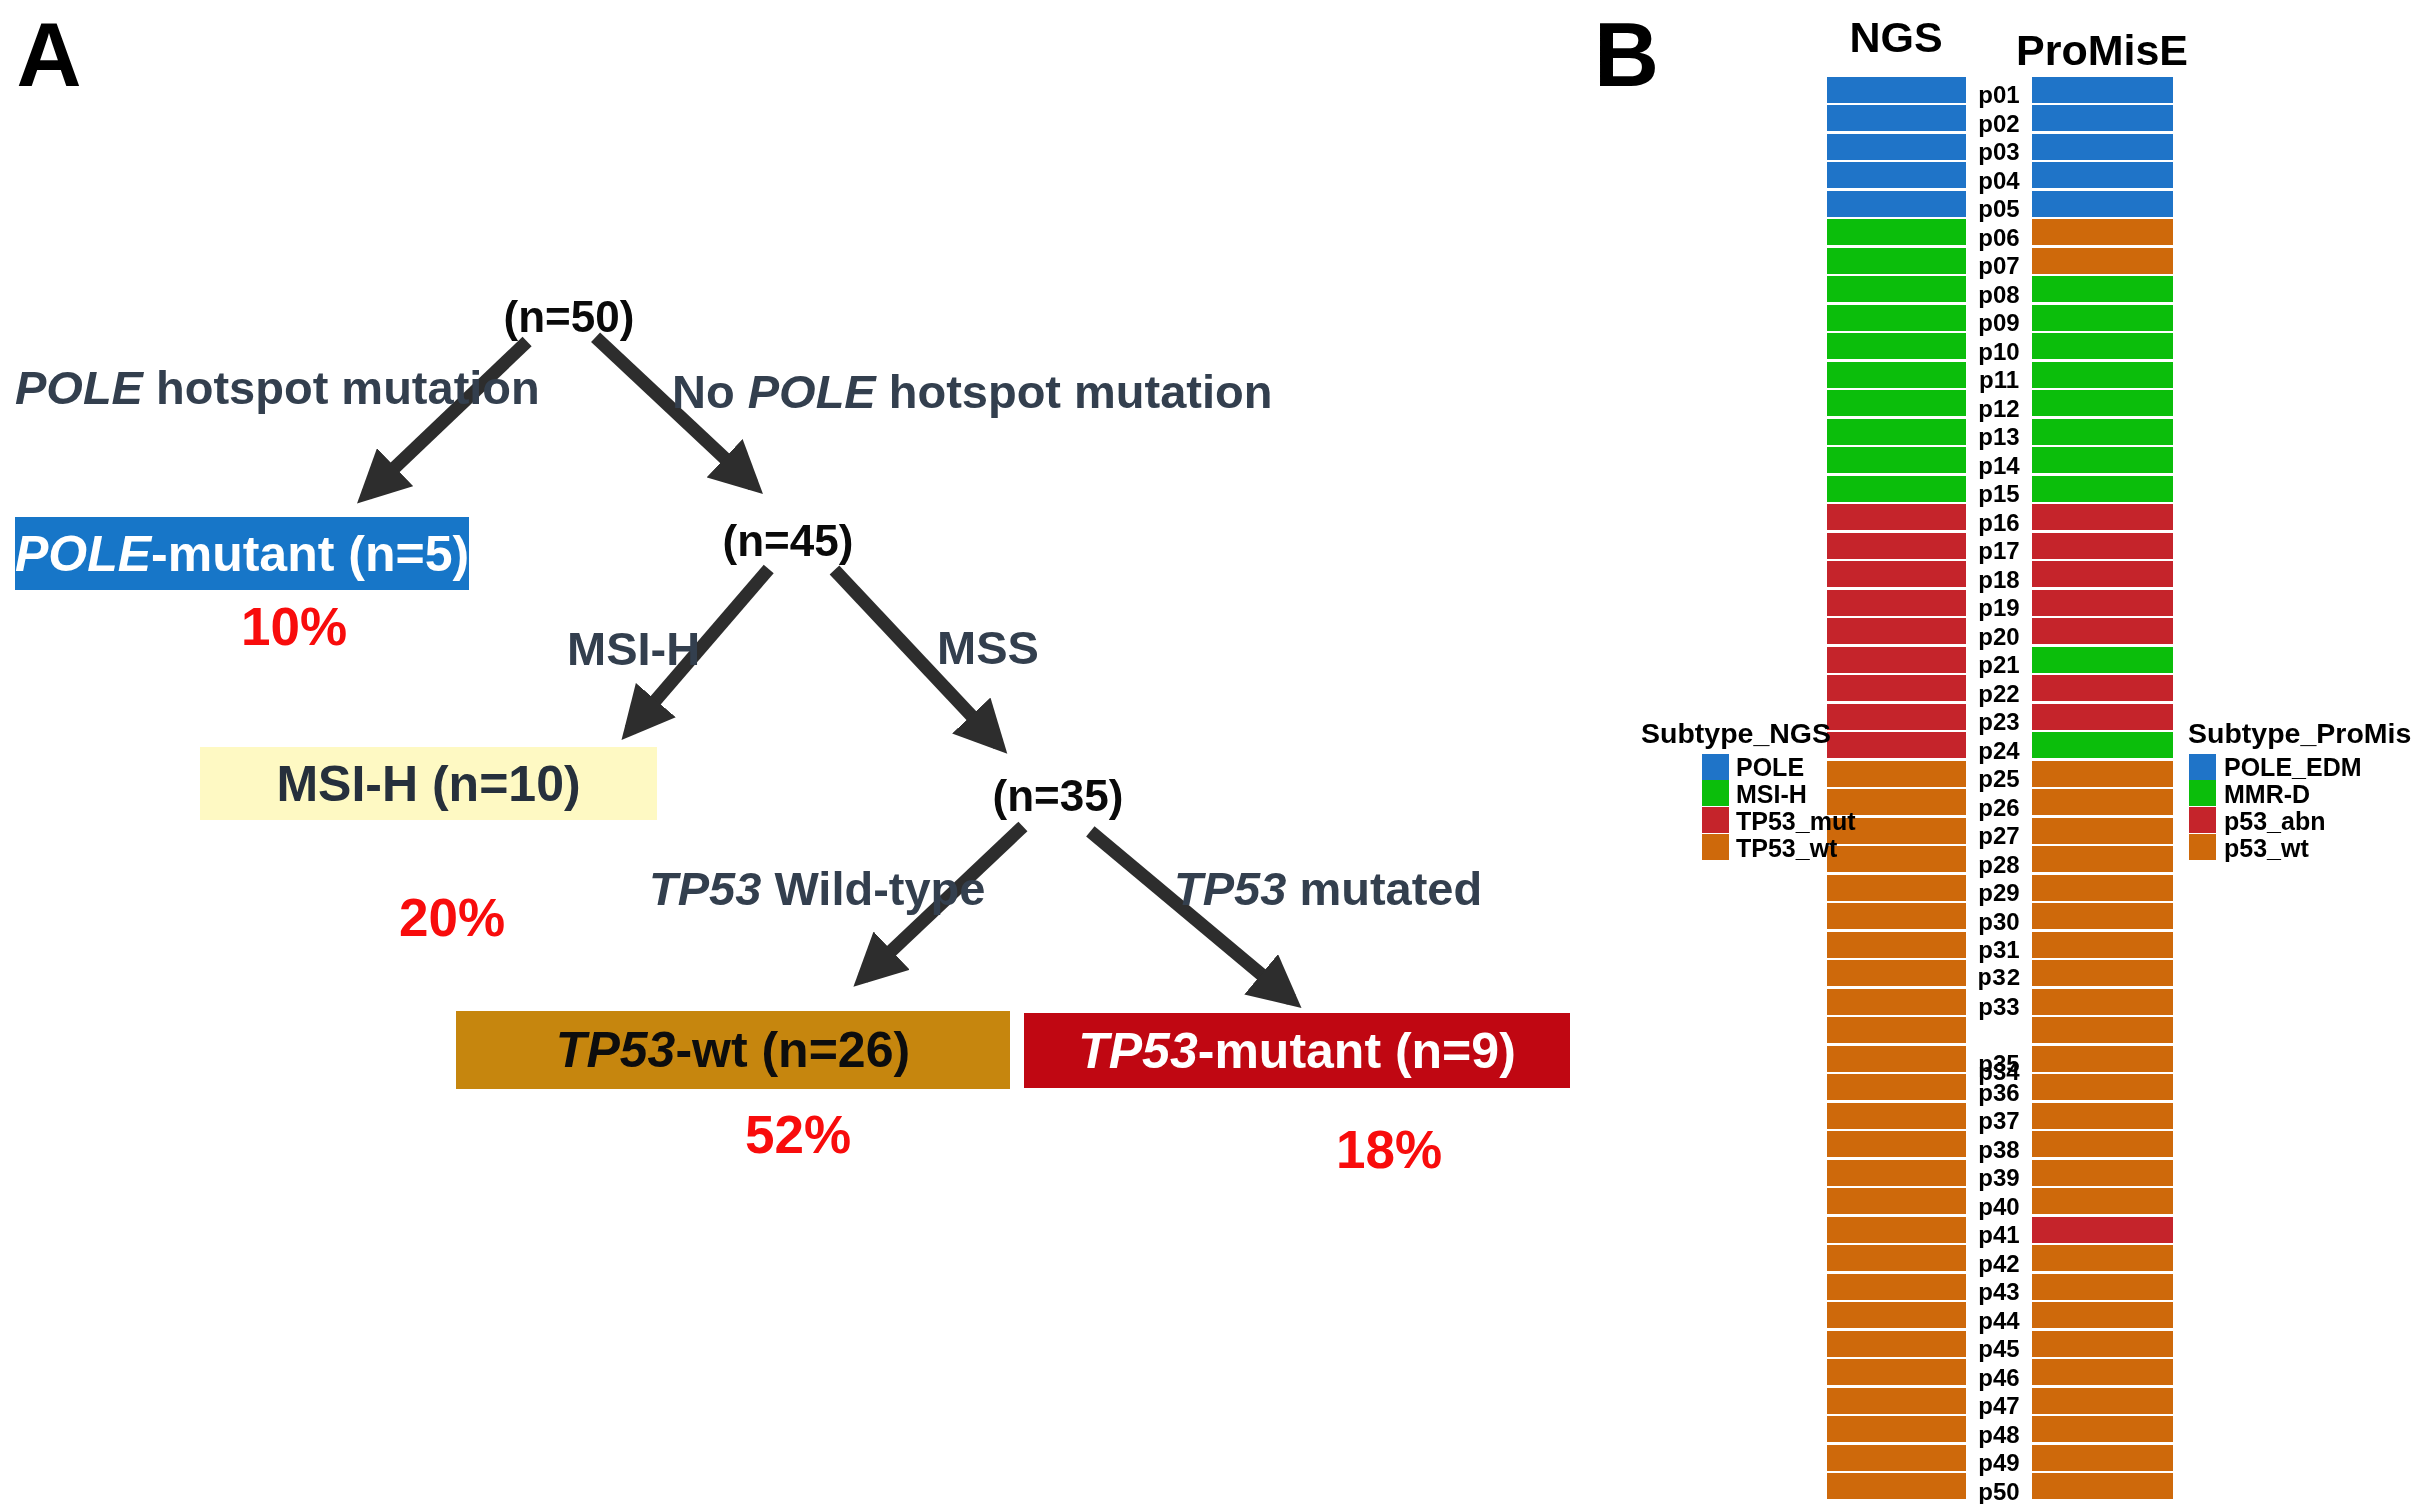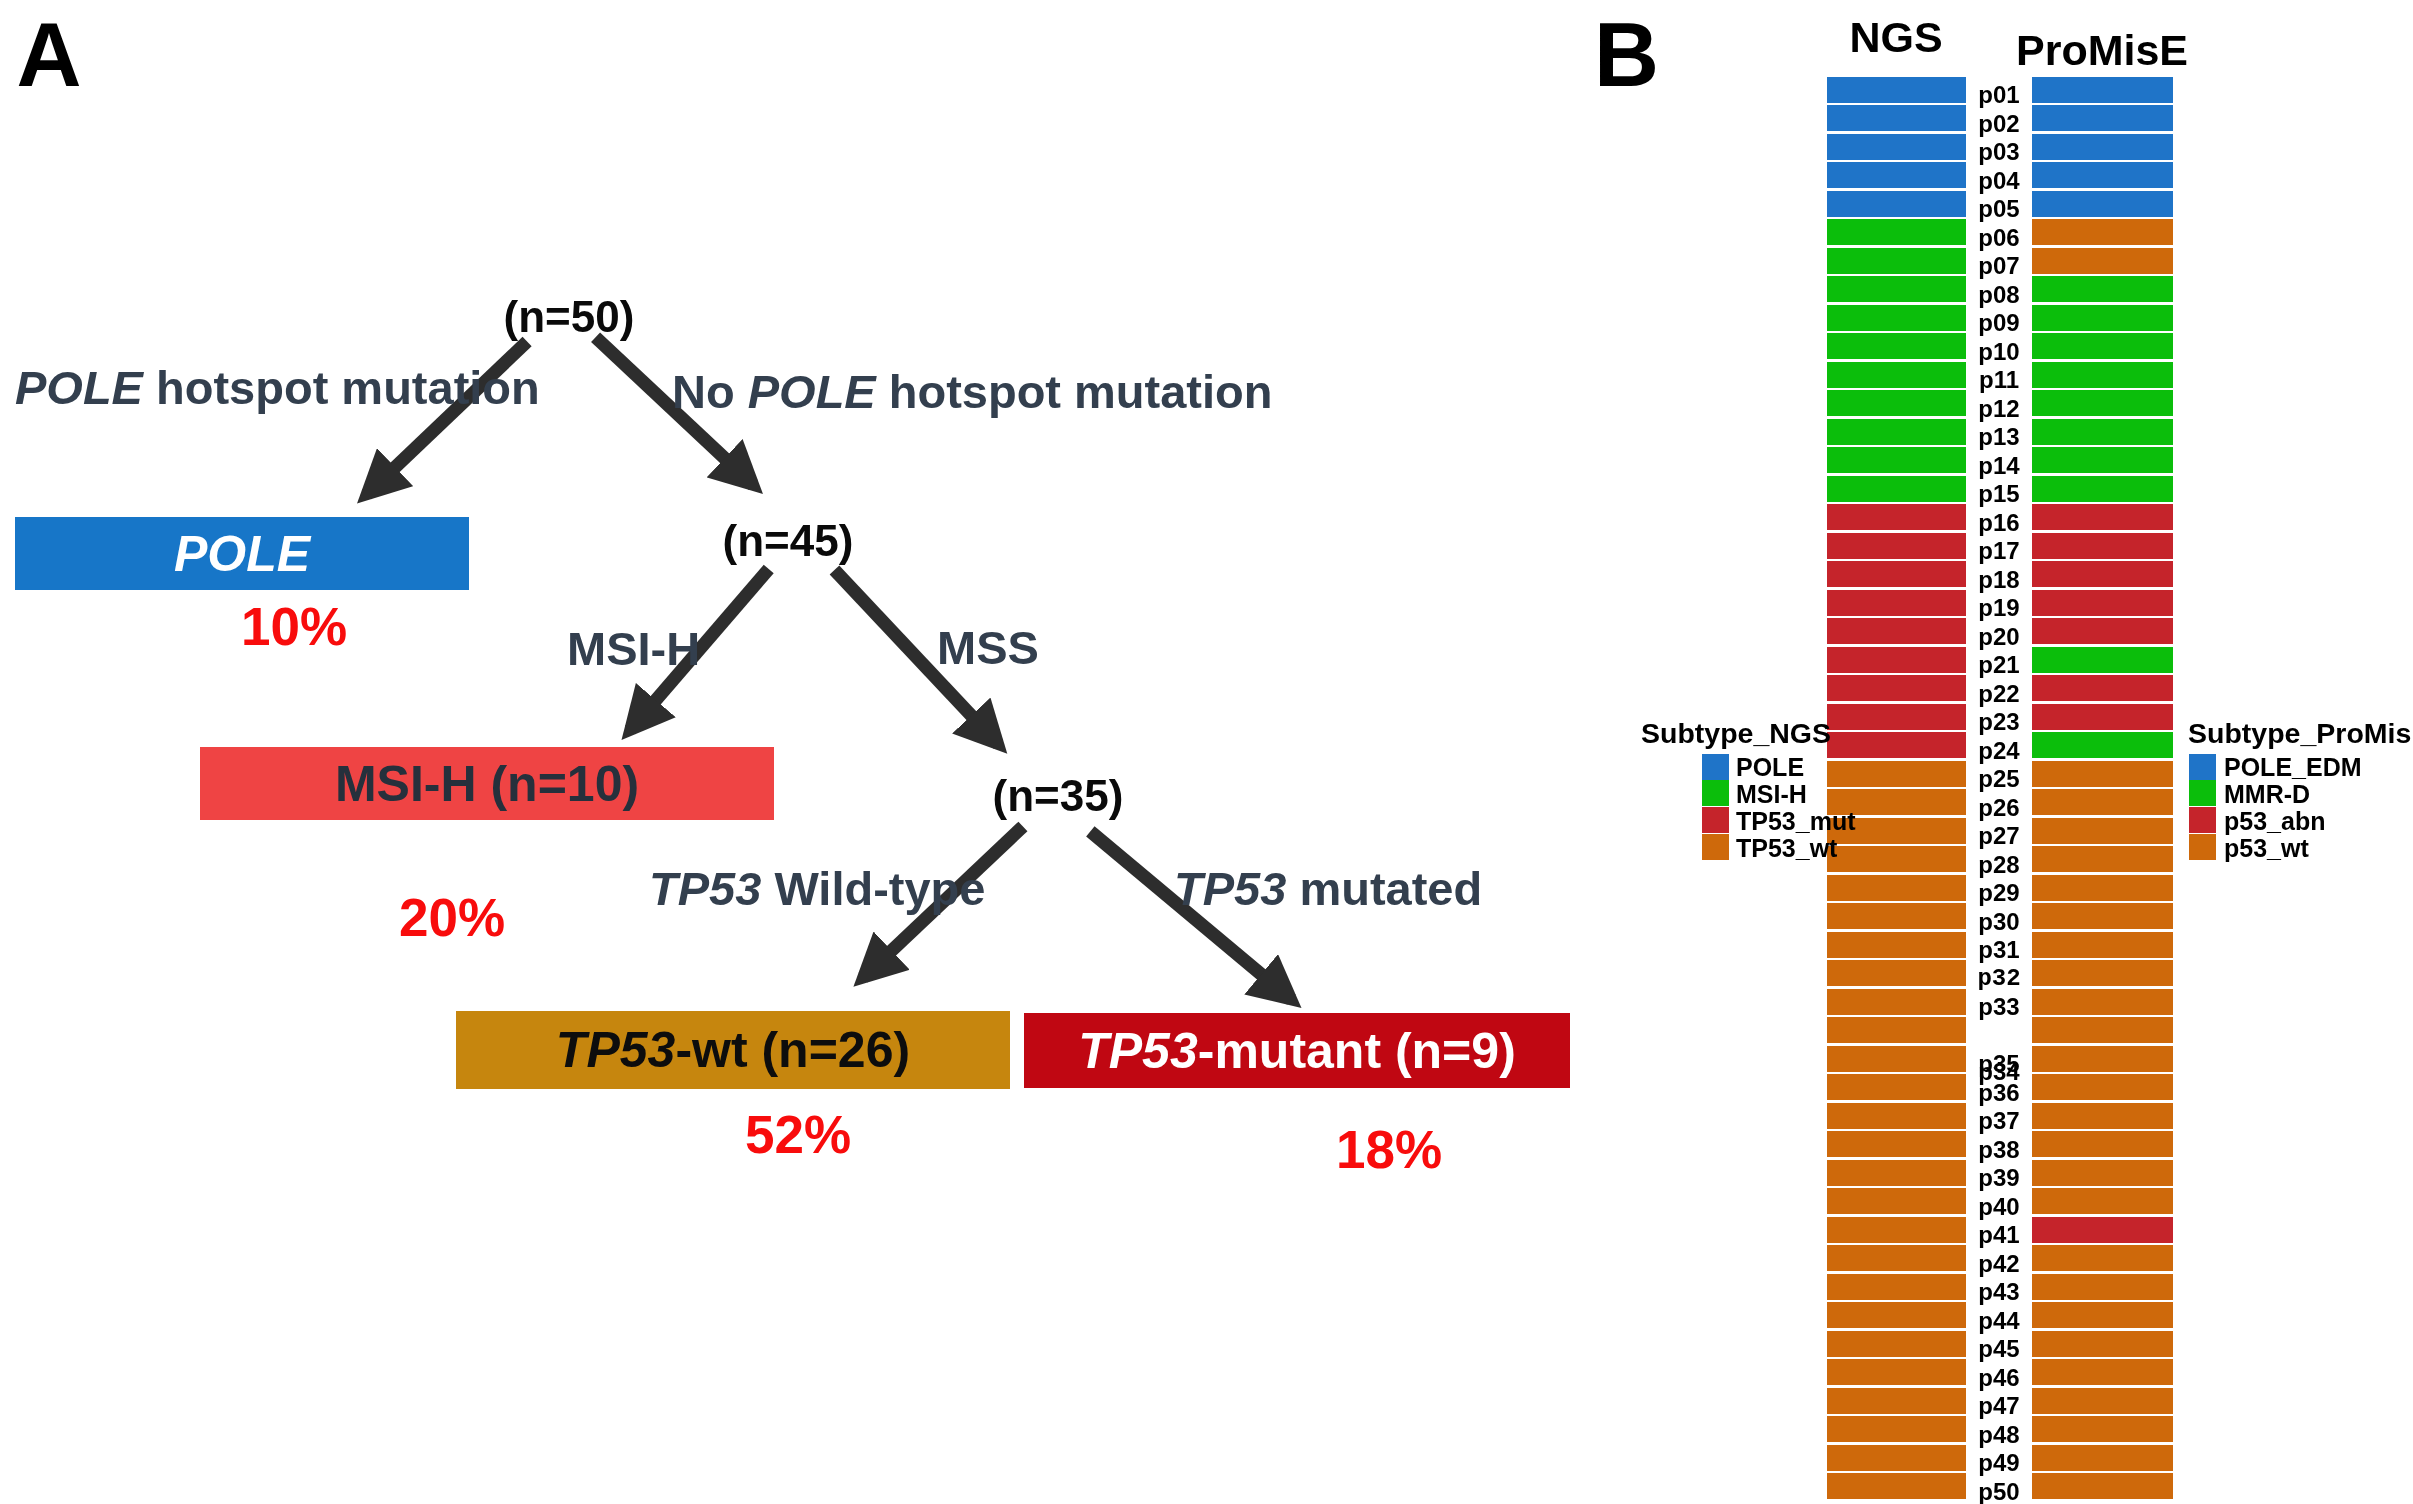--- a/index.html
+++ b/index.html
@@ -65,24 +65,25 @@
   </div>
   <div class="abs branch-label" style="left:649px;top:865px;">
     <span class="it">TP53</span><span> Wild-type</span>
   </div>
   <div class="abs branch-label" style="left:1174px;top:865px;">
     <span class="it">TP53</span><span> mutated</span>
   </div>
 
   <div class="abs flowbox" style="left: 15px; top: 517px; width: 454px; height: 73px; color: rgb(255, 255, 255); background-color: rgb(23, 118, 200);">
     <span class="it">POLE</span>
+      <span>-mutant (n=5)</span>
   </div>
   <div class="abs pct" style="left:294px;top:600px;">10%</div>
 
-  <div class="abs flowbox" style="left: 200px; top: 747px; width: 574px; height: 73px; color: rgb(38, 48, 60); background-color: #ef4444;">
+  <div class="abs flowbox" style="left: 200px; top: 747px; width: 457px; height: 73px; color: rgb(38, 48, 60); background-color: #fef9c3;">
     <span>MSI-H (n=10)</span>
   </div>
   <div class="abs pct" style="left:452px;top:847px;margin-top:44px;">20%</div>
 
   <div class="abs flowbox" style="left: 456px; top: 1011px; width: 554px; height: 78px; color: rgb(13, 13, 13); background-color: rgb(198, 134, 14);">
     <span class="it">TP53</span>
       <span>-wt (n=26)</span>
   </div>
   <div class="abs pct" style="left:798px;top:1108px;">52%</div>
 

